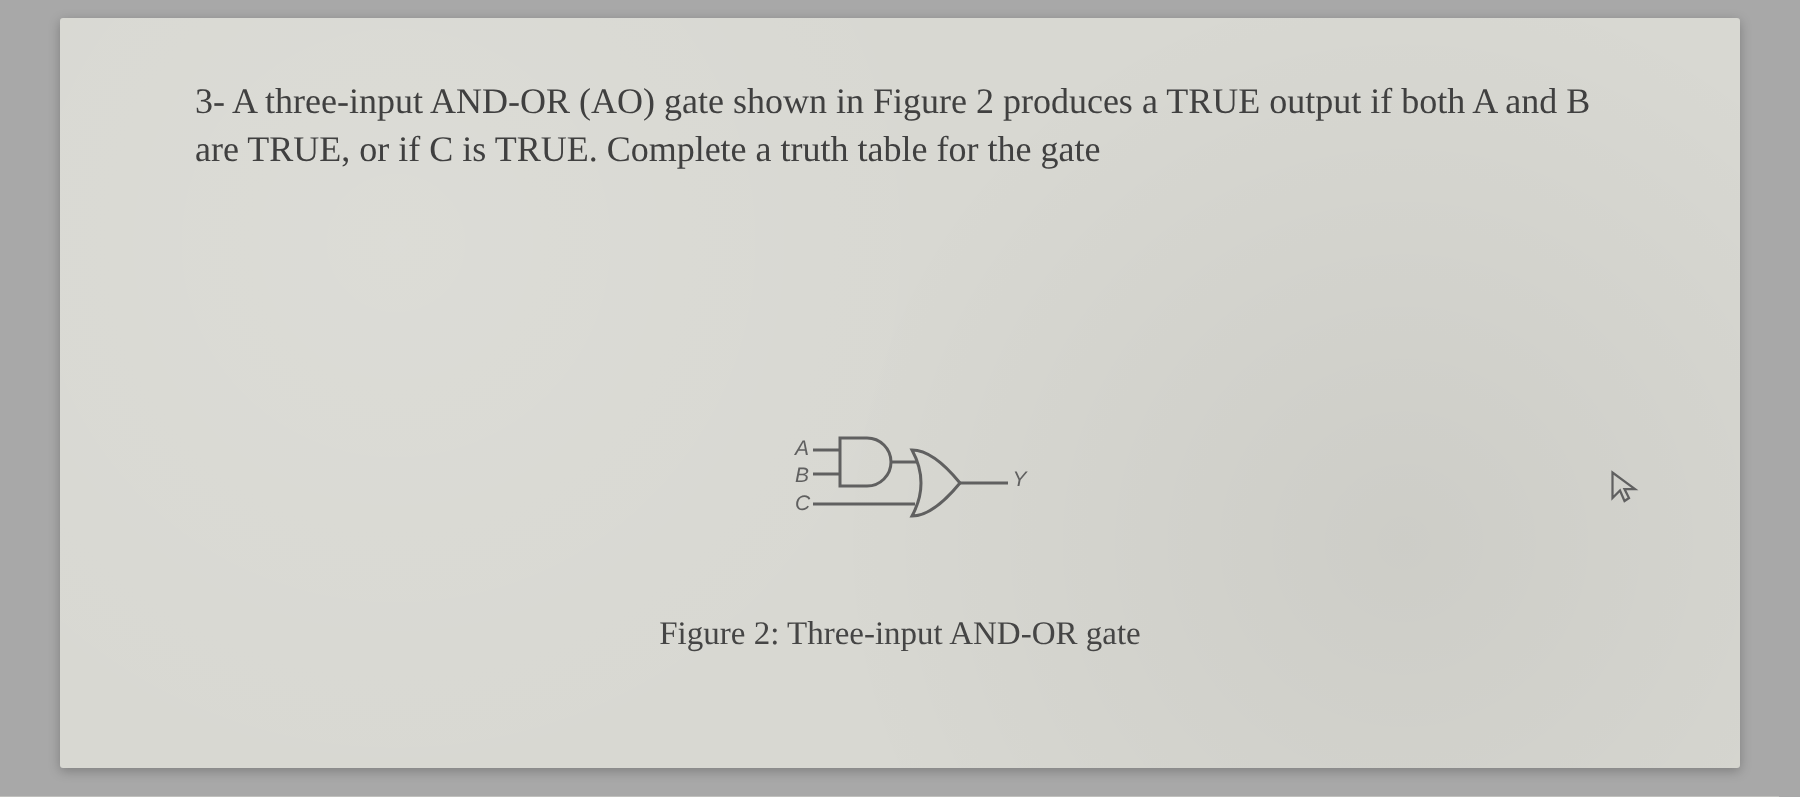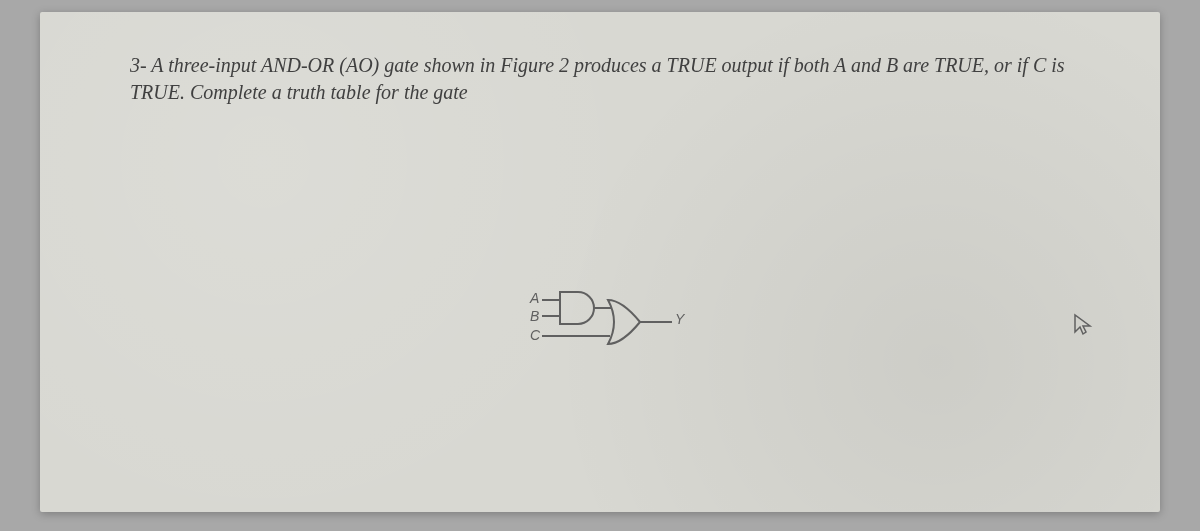--- a/index.html
+++ b/index.html
@@ -20,24 +20,23 @@
     margin: 12px 40px 12px 40px;
     height: 500px;
     border-radius: 2px;
     box-shadow: 0 2px 8px rgba(0,0,0,0.25);
     position: relative;
     padding: 40px 90px 0 90px;
     box-sizing: border-box;
     color: #333;
   }
   .question {
-    font-size: 20px;
+    font-size: 24px;
     line-height: 1.35;
     color: #404040;
-    font-style: italic;
   }
   .qnum {
     display: inline;
   }
   .figure-area {
     position: absolute;
     left: 0;
     right: 0;
     top: 270px;
     text-align: center;
@@ -113,20 +112,21 @@
 
           <path d="M108 18
                    Q122 18 140 40
                    Q122 62 108 62
                    Q120 40 108 18 Z"></path>
 
           <line x1="140" y1="40" x2="172" y2="40"></line>
         </g>
       </svg>
     </div>
+    <div class="caption">Figure 2: Three-input AND-OR gate</div>
   </div>
 
   <div class="cursor">
     <svg viewBox="0 0 24 24">
       <path d="M4 3 L4 20 L9 15 L12 22 L15 20 L12 14 L19 14 Z"></path>
     </svg>
   </div>
 
 </div>
 

